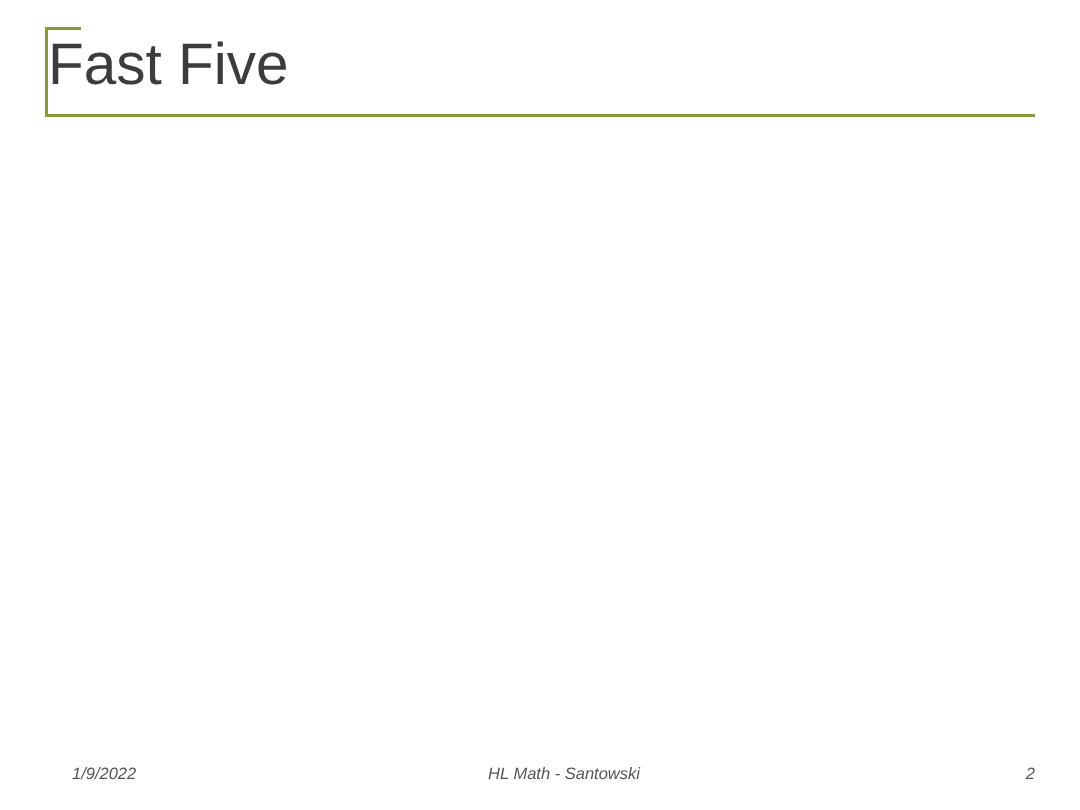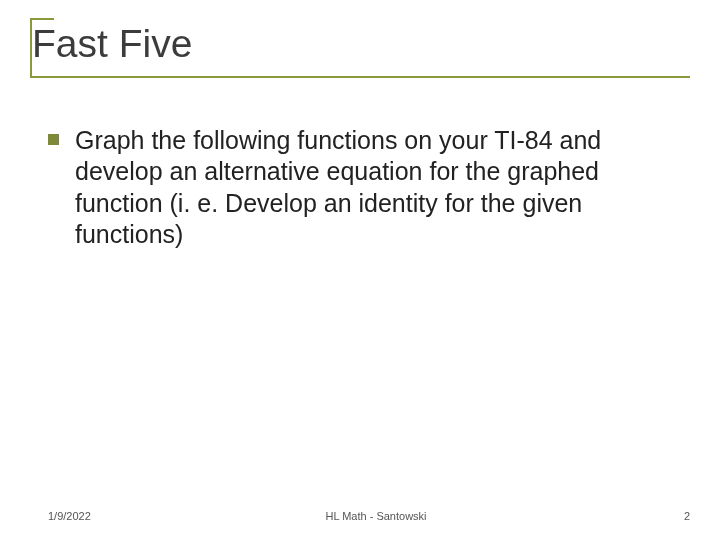--- a/index.html
+++ b/index.html
@@ -70,20 +70,21 @@
   .footer {
     position: absolute;
     bottom: 18px;
     left: 48px;
     right: 30px;
     display: flex;
     justify-content: space-between;
     align-items: center;
     font-size: 11px;
     color: #555;
+    font-style: italic;
   }
   .footer-center {
     position: absolute;
     left: 14px;
     right: 0;
     text-align: center;
   }
   .footer-left { z-index: 1; }
   .footer-right { z-index: 1; }
   sup { font-size: 0.65em; vertical-align: super; line-height: 0; }
@@ -94,24 +95,20 @@
 <div class="slide">
 
   <div class="title-wrap">
     <div class="title-rule-top"></div>
     <div class="title-text">Fast Five</div>
     <div class="title-rule-bottom"></div>
   </div>
 
   <div class="content">
 
-    <div class="bullet-item">
-      <div class="bullet-marker"></div>
-      <div class="bullet-text">Graph the following functions on your TI-84 and develop an alternative equation for the graphed function (i. e. Develop an identity for the given functions)</div>
-    </div>
 
 
 
   </div>
 
   <div class="footer">
     <div class="footer-left">1/9/2022</div>
     <div class="footer-center">HL Math - Santowski</div>
     <div class="footer-right">2</div>
   </div>

